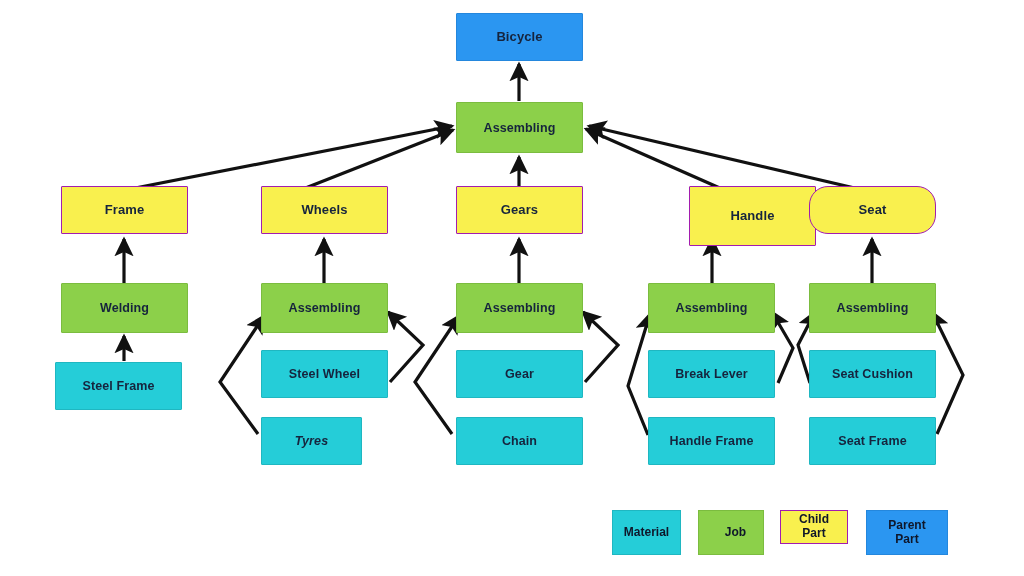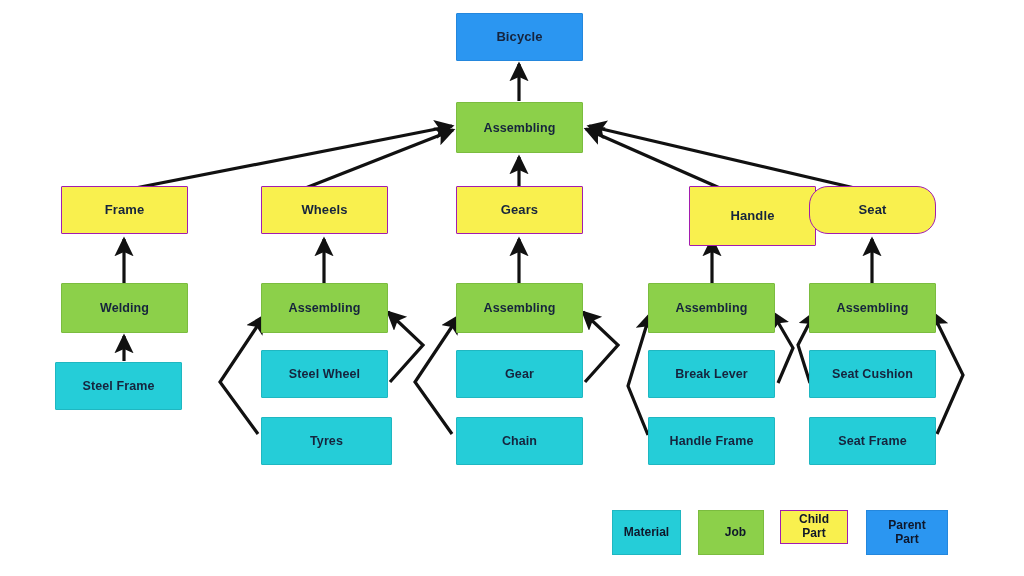--- a/index.html
+++ b/index.html
@@ -83,21 +83,21 @@
 
   <div class="node n-job" style="left:456px;top:102px;width:127px;height:51px;">Assembling</div>
 
   <div class="node n-child" style="left:61px;top:186px;width:127px;height:48px;">Frame</div>
   <div class="node n-job" style="left:61px;top:283px;width:127px;height:50px;">Welding</div>
   <div class="node n-material" style="left:55px;top:362px;width:127px;height:48px;">Steel Frame</div>
 
   <div class="node n-child" style="left:261px;top:186px;width:127px;height:48px;">Wheels</div>
   <div class="node n-job" style="left:261px;top:283px;width:127px;height:50px;">Assembling</div>
   <div class="node n-material" style="left:261px;top:350px;width:127px;height:48px;">Steel Wheel</div>
-  <div class="node n-material" style="left:261px;top:417px;width:131px;height:48px;">Tyres</div>
+  <div class="node n-material" style="left:261px;top:417px;width:101px;height:48px;font-style:italic;">Tyres</div>
 
   <div class="node n-child" style="left:456px;top:186px;width:127px;height:48px;">Gears</div>
   <div class="node n-job" style="left:456px;top:283px;width:127px;height:50px;">Assembling</div>
   <div class="node n-material" style="left:456px;top:350px;width:127px;height:48px;">Gear</div>
   <div class="node n-material" style="left:456px;top:417px;width:127px;height:48px;">Chain</div>
 
   <div class="node n-child" style="left:681px;top:186px;width:127px;height:60px;margin-left:8px;">Handle</div>
   <div class="node n-job" style="left:648px;top:283px;width:127px;height:50px;">Assembling</div>
   <div class="node n-material" style="left:648px;top:350px;width:127px;height:48px;">Break Lever</div>
   <div class="node n-material" style="left:648px;top:417px;width:127px;height:48px;">Handle Frame</div>

